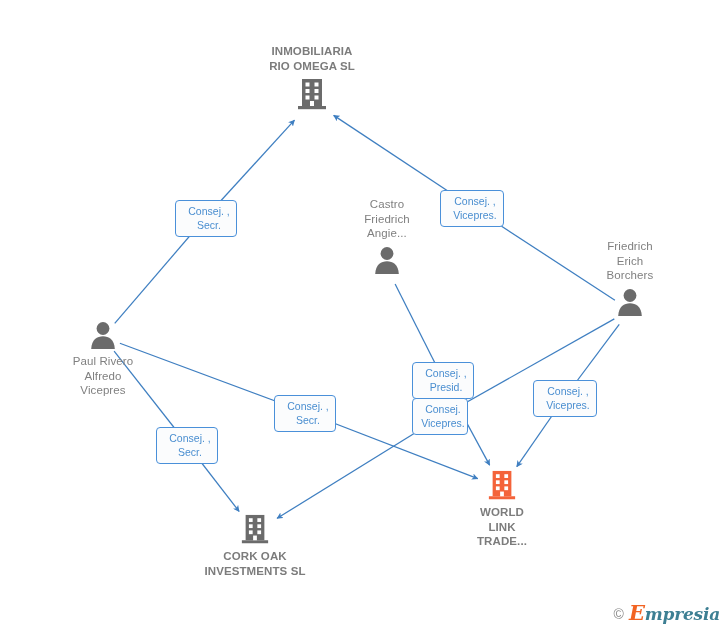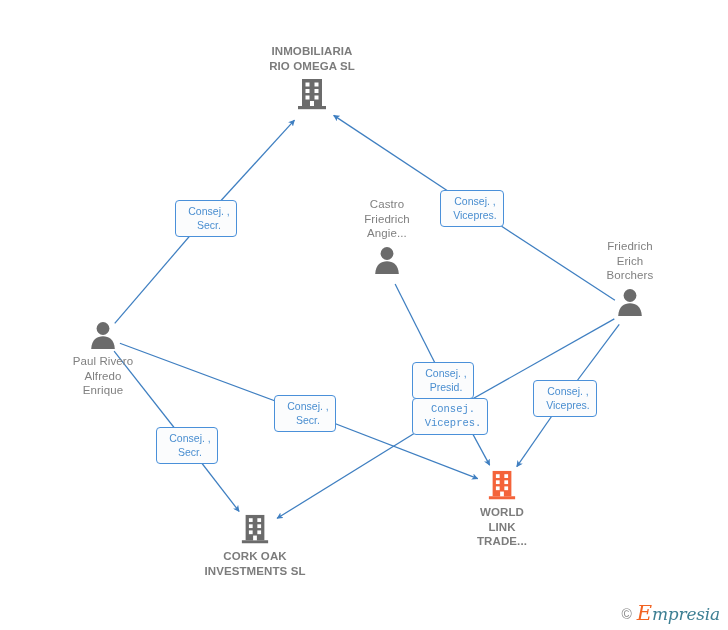--- a/index.html
+++ b/index.html
@@ -75,21 +75,21 @@
     font-size: 17px;
     line-height: 20px;
   }
   #watermark .wm-c {
     color: #8a8a8a;
     font-size: 14px;
   }
   #watermark .wm-text {
     font-family: "DejaVu Serif", serif;
     font-style: italic;
-    font-weight: normal;
+    font-weight: bold;
     color: #3d7f93;
     letter-spacing: -0.2px;
   }
   #watermark .wm-text .wm-e {
     color: #f26322;
     font-size: 21px;
   }
 </style>
 </head>
 <body>
@@ -165,21 +165,21 @@
 
   <div class="node person label-bottom" style="left:43px; top:320px;">
     <span class="node-icon">
       <svg width="30" height="30" viewBox="0 0 30 30">
         <circle cx="15" cy="8.5" r="6.4" fill="#6b6b6b"></circle>
         <path d="M3.2 29 C3.6 19.6 9.2 16.2 15 16.2 C20.8 16.2 26.4 19.6 26.8 29 Z" fill="#6b6b6b"></path>
       </svg>
     </span>
     <div class="node-label">Paul Rivero
 Alfredo
-Enrique</div>
+Vicepres</div>
   </div>
 
   <div class="node company label-bottom highlighted" style="left:442px; top:469px;">
     <span class="node-icon">
       <svg width="30" height="32" viewBox="0 0 32 34">
         <rect x="6" y="2" width="20" height="27" fill="#f4633a"></rect>
         <rect x="2" y="29" width="28" height="3.2" fill="#f4633a"></rect>
         <rect x="9.5" y="5.5" width="4" height="4" fill="#ffffff"></rect>
         <rect x="18.5" y="5.5" width="4" height="4" fill="#ffffff"></rect>
         <rect x="9.5" y="12" width="4" height="4" fill="#ffffff"></rect>
@@ -215,21 +215,21 @@
   <div class="edge-label" style="left:175px; top:200px; width:62px;">Consej. ,
 Secr.</div>
   <div class="edge-label" style="left:440px; top:190px; width:64px;">Consej. ,
 Vicepres.</div>
   <div class="edge-label" style="left:274px; top:395px; width:62px;">Consej. ,
 Secr.</div>
   <div class="edge-label" style="left:156px; top:427px; width:62px;">Consej. ,
 Secr.</div>
   <div class="edge-label" style="left:412px; top:362px; width:62px;">Consej. ,
 Presid.</div>
-  <div class="edge-label" style="left:412px; top:398px; width:76px;font-family:Liberation Mono, monospace;">Consej.
+  <div class="edge-label" style="left:412px; top:398px; width:56px;">Consej.
 Vicepres.</div>
   <div class="edge-label" style="left:533px; top:380px; width:64px;">Consej. ,
 Vicepres.</div>
 
   <div id="watermark">
     <span class="wm-c">©</span>
     <span class="wm-text"><span class="wm-e">E</span><span>mpresia</span></span>
   </div>
 
 </div>

